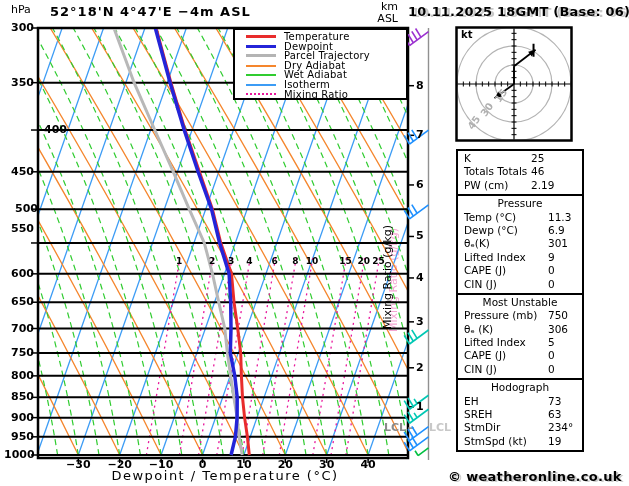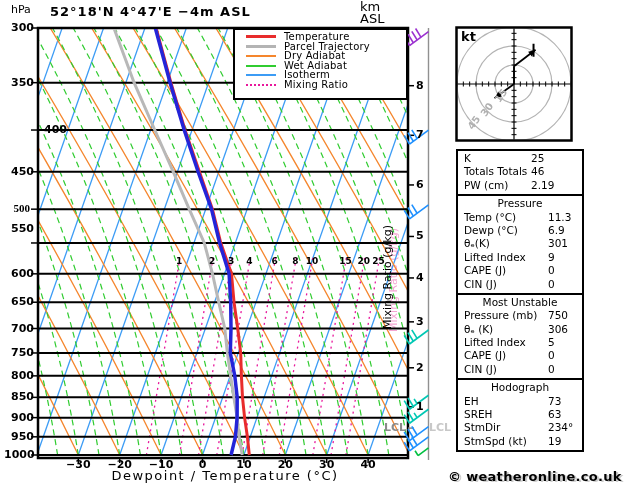--- a/index.html
+++ b/index.html
@@ -3,32 +3,32 @@
 <meta charset="utf-8">
 <style>
   html,body{margin:0;padding:0;background:#fff;}
   #app{position:relative;width:629px;height:486px;background:#fff;overflow:hidden;
        font-family:"DejaVu Sans","Liberation Sans",sans-serif;color:#000;}
   .txt{position:absolute;z-index:3;white-space:nowrap;}
   .txt-under{position:absolute;z-index:1;white-space:nowrap;}
   svg#gfx{position:absolute;left:0;top:0;z-index:2;}
   .hpa{left:11px;top:3px;font-size:11px;}
   .title{left:50px;top:4px;font-size:13px;font-weight:bold;letter-spacing:1px;}
-  .kmasl{left:360px;top:1px;width:38px;font-size:13px;text-align:left;line-height:12px;}
+  .kmasl{left:360px;top:1px;width:38px;font-size:11px;text-align:right;line-height:12px;}
   .datetime{left:408px;top:4px;font-size:13px;font-weight:bold;letter-spacing:0.2px;
             text-shadow:3px 1px 0 #c8c8c8;}
   .xaxis-title{left:60px;top:468px;width:330px;text-align:center;font-size:13px;
                font-weight:normal;letter-spacing:1.5px;}
   .mix-label,.mix-echo{left:328px;top:270px;width:120px;height:14px;text-align:center;
       font-size:11px;transform:rotate(-90deg);transform-origin:60px 7px;}
   .mix-label{left:328px;top:270px;}
   .mix-echo{left:334px;top:273px;color:#f4a6d2;}
   .lcl{left:384px;top:421px;font-size:11px;font-weight:bold;color:#8a8a8a;}
   .lcl-echo{left:429px;top:421px;font-size:11px;font-weight:bold;color:#c8c8c8;}
-  .kt{left:461px;top:29px;font-size:13px;font-weight:bold;}
+  .kt{left:461px;top:29px;font-size:10px;font-weight:bold;}
   .credit{left:448px;top:469px;font-size:13px;font-weight:bold;letter-spacing:0.3px;
           text-shadow:2px 1px 0 #cccccc;}
   .plabel{position:absolute;width:30px;text-align:right;font-size:11px;font-weight:bold;z-index:3;}
   .tlabel{position:absolute;width:34px;text-align:center;font-size:11px;font-weight:bold;z-index:3;}
   .klabel{position:absolute;font-size:11px;font-weight:bold;z-index:3;}
   .mlabel{position:absolute;width:22px;text-align:center;font-size:9px;font-weight:bold;z-index:3;}
   .rlabel{position:absolute;font-size:10px;font-weight:bold;color:#b0b0b0;z-index:3;
           transform:rotate(-55deg);}
   .legend{position:absolute;left:233px;top:28px;width:175px;height:72px;box-sizing:border-box;
           background:#fff;border:2px solid #000;z-index:4;padding-top:2px;}
@@ -45,20 +45,21 @@
 </head>
 <body>
 
 <div id="app">
   <div class="txt hpa">hPa</div>
   <div class="txt title">52°18'N 4°47'E −4m ASL</div>
   <div class="txt kmasl">
     <div>km</div>
     <div>ASL</div>
   </div>
+  <div class="txt datetime">10.11.2025 18GMT (Base: 06)</div>
 
   <div class="txt-under mix-echo">Mixing Ratio (g/kg)</div>
   <div class="txt-under lcl-echo">LCL</div>
 
   <svg id="gfx" width="629" height="486">
       <defs>
         <clipPath id="plotclip">
           <rect x="39" y="29" width="368" height="428"></rect>
         </clipPath>
         <clipPath id="hodoclip">
@@ -301,20 +302,24 @@
   <div class="txt lcl">LCL</div>
   <div class="txt xaxis-title">Dewpoint / Temperature (°C)</div>
   <div class="txt kt">kt</div>
 
   <div class="legend" id="legend">
       <div class="lrow">
         <div class="lswatch" style="background: rgb(232, 44, 44); height: 3px;"></div>
         <span>Temperature</span>
       </div>
       <div class="lrow">
+        <div class="lswatch" style="background: rgb(36, 36, 216); height: 3px;"></div>
+        <span>Dewpoint</span>
+      </div>
+      <div class="lrow">
         <div class="lswatch" style="background: rgb(180, 180, 180); height: 3px;"></div>
         <span>Parcel Trajectory</span>
       </div>
       <div class="lrow">
         <div class="lswatch" style="background: rgb(245, 134, 45); height: 2px;"></div>
         <span>Dry Adiabat</span>
       </div>
       <div class="lrow">
         <div class="lswatch" style="background: rgb(48, 204, 48); height: 2px;"></div>
         <span>Wet Adiabat</span>
@@ -367,21 +372,21 @@
       <div class="mlabel" style="left: 263.668px; top: 256px;">6</div>
       <div class="mlabel" style="left: 284.368px; top: 256px;">8</div>
       <div class="mlabel" style="left: 300.928px; top: 256px;">10</div>
       <div class="mlabel" style="left: 334.462px; top: 256px;">15</div>
       <div class="mlabel" style="left: 352.678px; top: 256px;">20</div>
       <div class="mlabel" style="left: 367.582px; top: 256px;">25</div>
       <div class="plabel" style="left: 4px; top: 21px;">300</div>
       <div class="plabel" style="left: 4px; top: 75.671px;">350</div>
       <div class="plabel" style="left: 4px; top: 123.029px; margin-left: 33px;">400</div>
       <div class="plabel" style="left: 4px; top: 164.802px;">450</div>
-      <div class="plabel" style="left: 0; top: 202.169px; font-family: Liberation Serif, serif;">500</div>
+      <div class="plabel" style="left: 8px; top: 202.169px;">500</div>
       <div class="plabel" style="left: 4px; top: 222px;">550</div>
       <div class="plabel" style="left: 4px; top: 266.831px;">600</div>
       <div class="plabel" style="left: 4px; top: 295.219px;">650</div>
       <div class="plabel" style="left: 4px; top: 321.502px;">700</div>
       <div class="plabel" style="left: 4px; top: 345.971px;">750</div>
       <div class="plabel" style="left: 4px; top: 368.86px;">800</div>
       <div class="plabel" style="left: 4px; top: 390.361px;">850</div>
       <div class="plabel" style="left: 4px; top: 410.633px;">900</div>
       <div class="plabel" style="left: 4px; top: 429.808px;">950</div>
       <div class="plabel" style="left: 4px; top: 448px;">1000</div>

